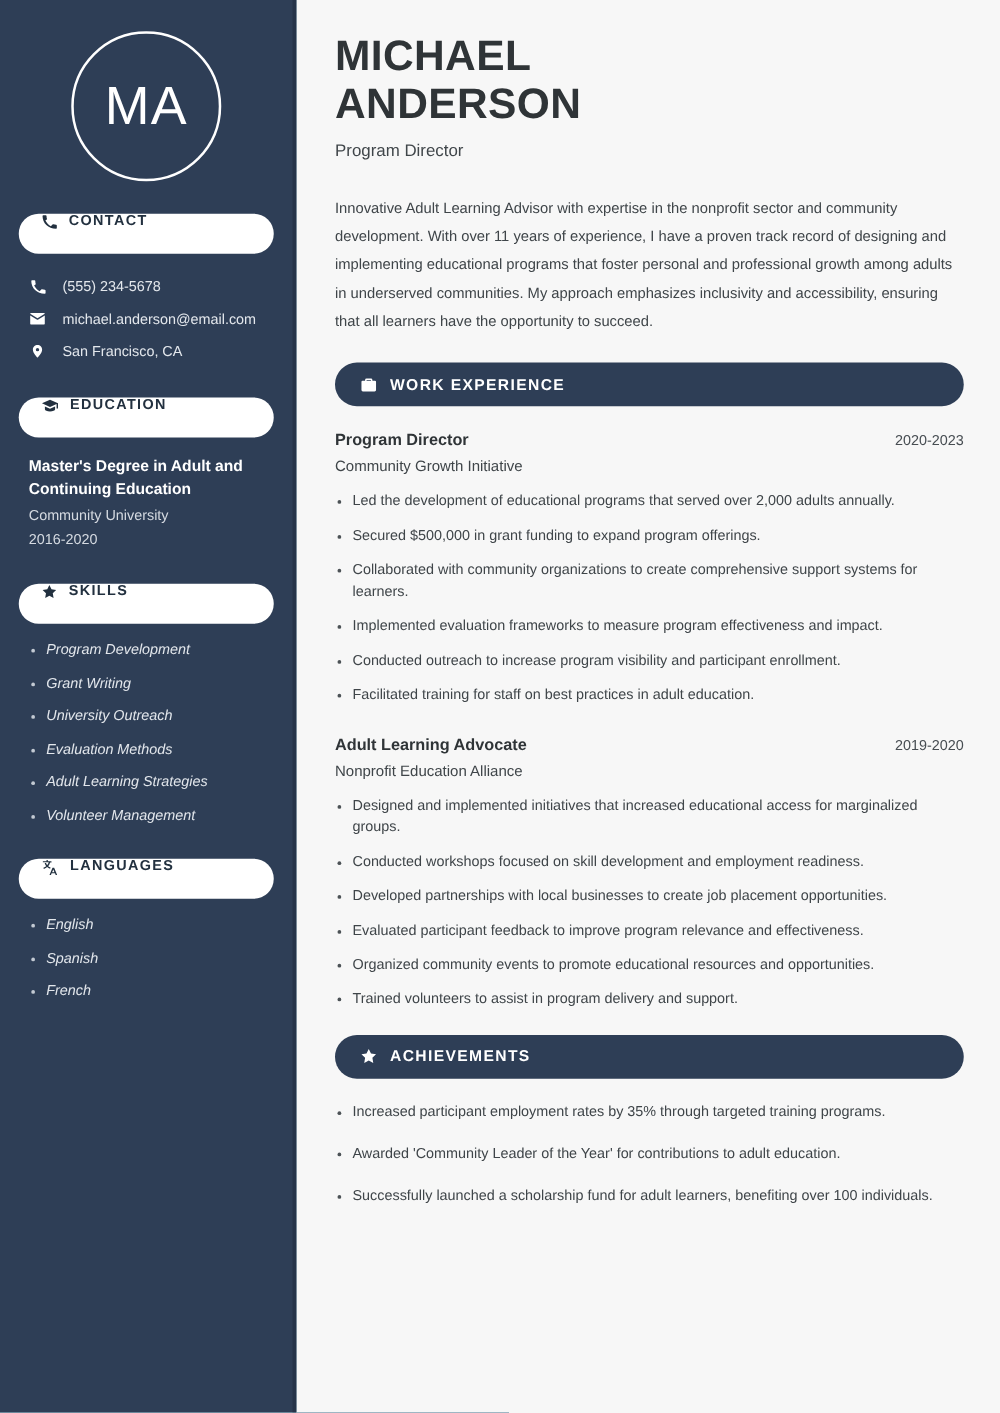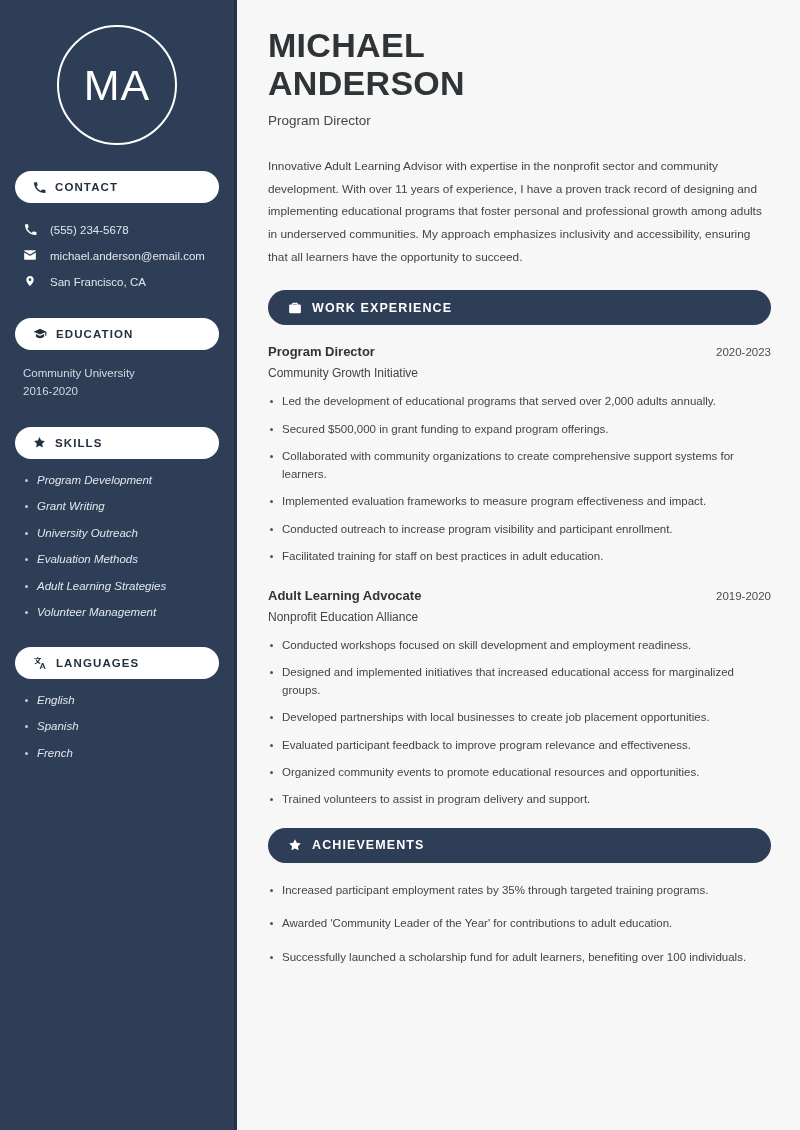--- a/index.html
+++ b/index.html
@@ -58,21 +58,21 @@
     color: #ffffff;
     letter-spacing: 1px;
     line-height: 1;
   }
 
   .pill {
     background: #ffffff;
     border-radius: 999px;
     height: 32px;
     display: flex;
-    align-items: center;
+    align-items: flex-start;
     gap: 9px;
     padding: 0 18px;
     margin-bottom: 14px;
   }
 
   .pill .pill-label {
     font-size: 11.5px;
     font-weight: bold;
     letter-spacing: 1.1px;
     color: #22303f;
@@ -295,20 +295,21 @@
     <div class="pill">
       <span class="icn">
         <svg width="14" height="14" viewBox="0 0 24 24" fill="#22303f">
             <path d="M12 3 1 8l11 5 9-4.1V15h2V8L12 3zM5 12.2V16c0 1.7 3.1 3.1 7 3.1s7-1.4 7-3.1v-3.8l-7 3.2-7-3.2z"></path>
           </svg>
       </span>
       <span class="pill-label">EDUCATION</span>
     </div>
 
     <div class="edu-block">
+      <div class="edu-degree">Master's Degree in Adult and Continuing Education</div>
       <div class="edu-school">Community University</div>
       <div class="edu-years">2016-2020</div>
     </div>
 
     <div class="pill">
       <span class="icn">
         <svg width="13" height="13" viewBox="0 0 24 24" fill="#22303f">
             <path d="M12 2l3.1 6.3 6.9 1-5 4.9 1.2 6.9-6.2-3.3-6.2 3.3L7 14.2 2 9.3l6.9-1L12 2z"></path>
           </svg>
       </span>
@@ -377,22 +378,22 @@
       </ul>
     </div>
 
     <div class="job" style="margin-top:22px;">
       <div class="job-head">
         <span class="job-title">Adult Learning Advocate</span>
         <span class="job-dates">2019-2020</span>
       </div>
       <div class="job-org">Nonprofit Education Alliance</div>
       <ul class="bullets">
+        <li>Designed and implemented initiatives that increased educational access for marginalized groups.</li>
         <li>Conducted workshops focused on skill development and employment readiness.</li>
-        <li>Designed and implemented initiatives that increased educational access for marginalized groups.</li>
         <li>Developed partnerships with local businesses to create job placement opportunities.</li>
         <li>Evaluated participant feedback to improve program relevance and effectiveness.</li>
         <li>Organized community events to promote educational resources and opportunities.</li>
         <li>Trained volunteers to assist in program delivery and support.</li>
       </ul>
     </div>
 
     <div class="section-bar achv-gap">
       <span class="icn">
         <svg width="14" height="14" viewBox="0 0 24 24" fill="#ffffff">

